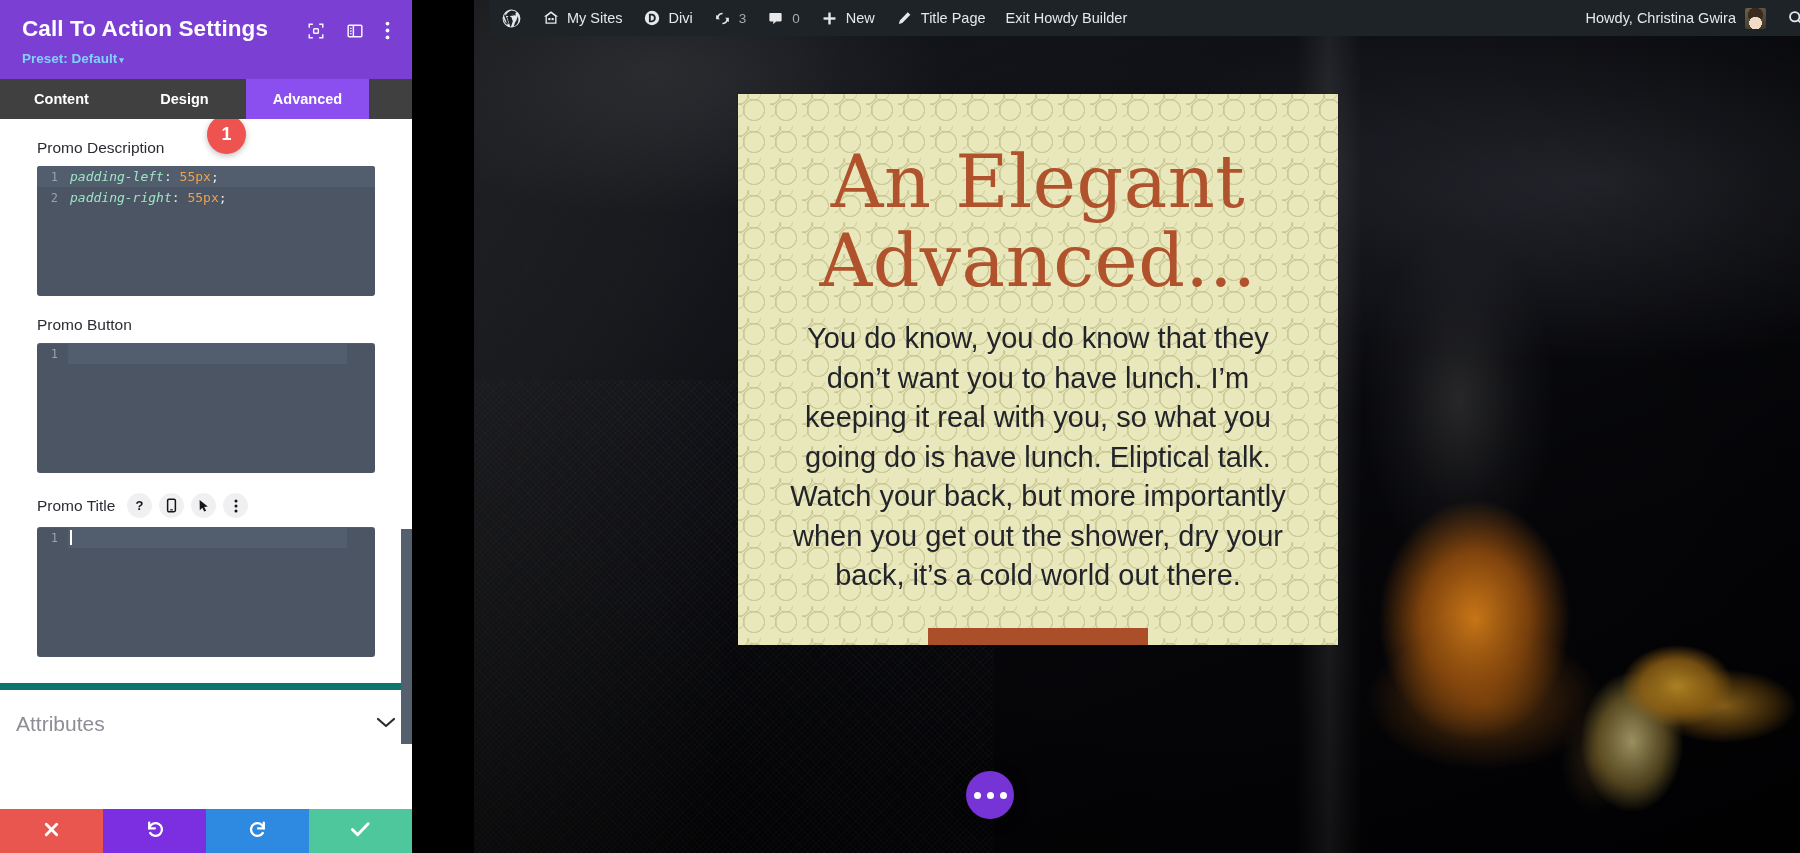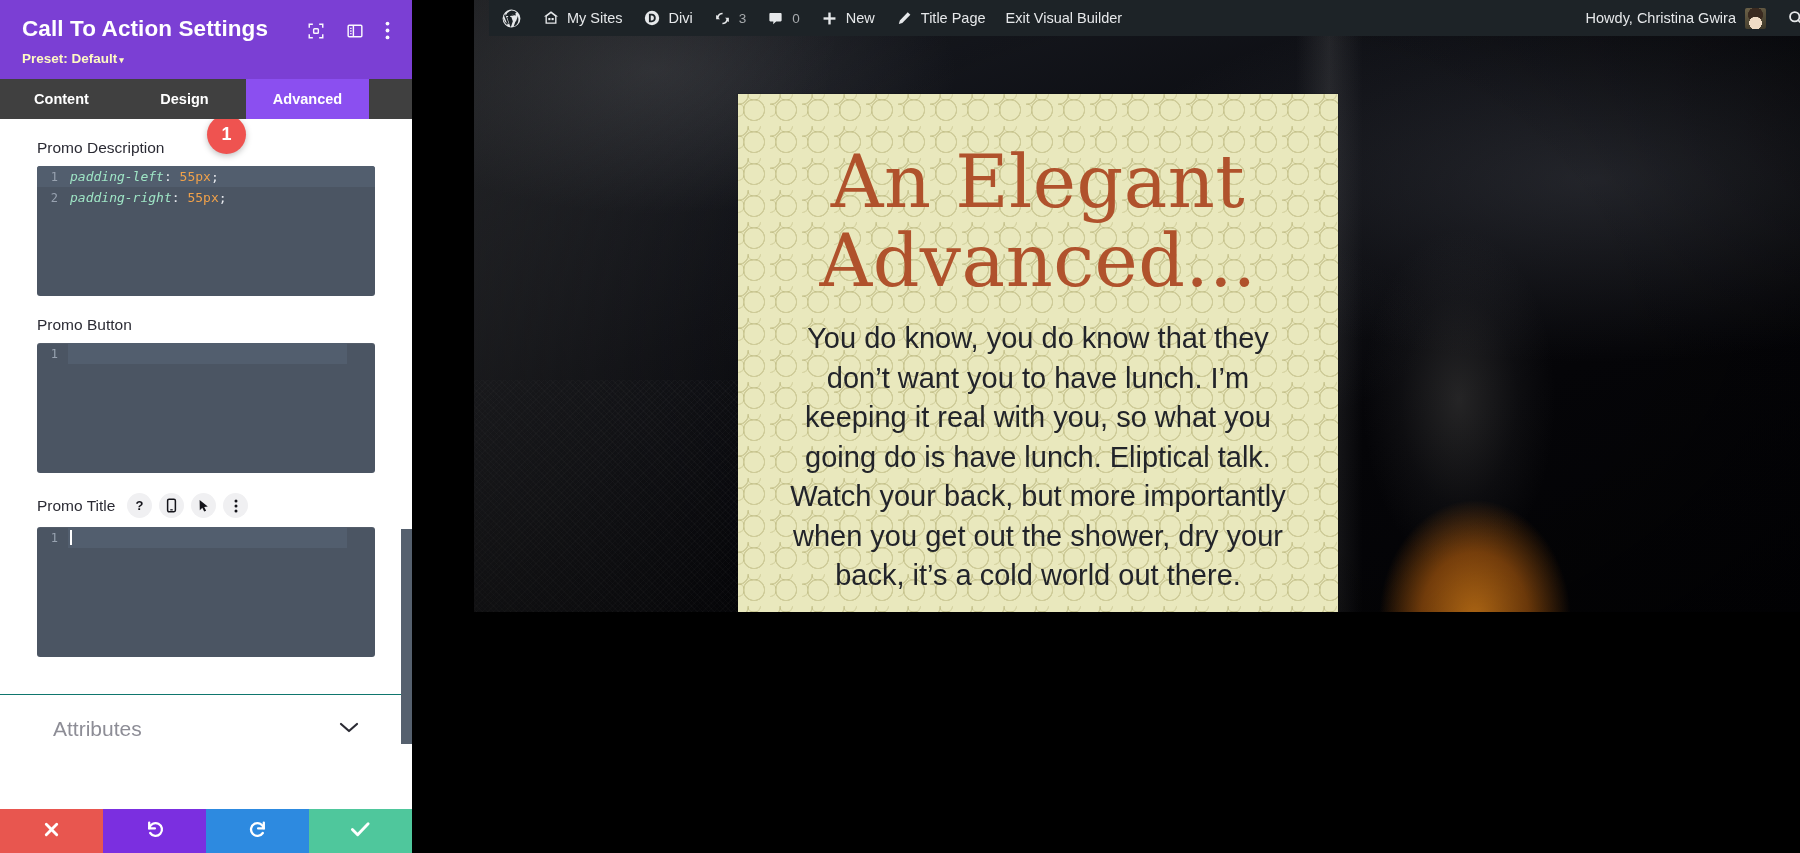--- a/index.html
+++ b/index.html
@@ -8,21 +8,21 @@
     overflow: hidden;
     font-family: "Liberation Sans", sans-serif;
     background: #000;
   }
 
   
   #root { position: relative; width: 1800px; height: 853px; }
 
   
   #canvas {
-    position: absolute; left: 474px; top: 0; width: 1326px; height: 612px;
+    position: absolute; left: 474px; top: 0; width: 1326px; height: 853px;
     overflow: hidden;
     background: #06070b;
   }
   
   #photo {
     position: absolute; inset: 0;
     background:
       
       radial-gradient(ellipse 74px 54px at 1203px 686px, rgba(236,176,48,.92) 0%, rgba(198,134,26,.72) 48%, rgba(60,38,10,0) 76%),
       radial-gradient(ellipse 66px 90px at 1158px 742px, rgba(241,224,150,.85) 0%, rgba(196,164,70,.55) 50%, rgba(40,30,8,0) 78%),
@@ -150,21 +150,21 @@
     background: #7b3fd4; padding: 16px 22px 13px; position: relative;
   }
   #panel-head-row { display: flex; align-items: flex-start; }
   #panel-title {
     color: #fff; font-size: 22.5px; font-weight: bold; letter-spacing: .1px;
     flex: 1;
   }
   #panel-head-icons { display: flex; align-items: center; gap: 21px; padding-top: 5px; }
   .head-icon { cursor: pointer; display: block; opacity: .97; }
   #panel-preset {
-    color: #fef9c3; font-size: 13.5px; font-weight: bold; margin-top: 7px; cursor: pointer;
+    color: #7dd3fc; font-size: 13.5px; font-weight: bold; margin-top: 7px; cursor: pointer;
   }
   #panel-preset .caret { font-size: 9px; margin-left: 2px; }
 
   #panel-tabs { display: flex; background: #404040; height: 40px; position: relative; }
   .panel-tab {
     flex: 0 0 auto; width: 123px;
     display: flex; align-items: center; justify-content: center;
     color: #fff; font-size: 14.5px; font-weight: bold; cursor: pointer;
     background: transparent;
   }
@@ -221,25 +221,24 @@
   .tok-punc { color: #e6e9ee; }
   .tok-num  { color: #f0a14a; }
   .caret-bar {
     display: inline-block; width: 1.5px; height: 15px; background: #fff;
     vertical-align: -3px;
   }
   .code-empty-hl { background: #525e6e; height: 21px; margin-left: 31px; }
 
   
   #attributes-row {
-    border-top: 1px solid #0f766e;
-    padding: 22px 53px 24px;
+    border-top: 7px solid #0f766e;
+    padding: 22px 16px 24px;
     display: flex; align-items: center; cursor: pointer;
     background: #fff;
-    margin-top: 11px;
   }
   #attributes-label { font-size: 21px; color: #8d8d96; flex: 1; }
   #attributes-chevron { color: #2b2b34; }
 
   
   #panel-scrollbar {
     position: absolute; right: 0px; top: 410px; width: 11px; height: 215px;
     background: #55606e; border-radius: 0; cursor: pointer; z-index: 60;
   }
   #panel-scrolltrack {
@@ -350,21 +349,21 @@
     <div class="wp-item">
       <span class="wpicon">
         <svg width="17" height="17" viewBox="0 0 20 20" fill="#e6e8ea">
           <path d="M13.8 2.6 16.9 5.7 7.4 15.2 3.3 16.4l1.2-4.1 9.3-9.7Z"></path>
         </svg>
       </span>
       <span>Title Page</span>
     </div>
 
     <div class="wp-item">
-      <span>Exit Visual Builder</span>
+      <span>Exit Howdy Builder</span>
     </div>
 
     <div id="wpbar-right">
       <div class="wp-item">
         <span>Howdy, Christina Gwira</span>
         <span id="avatar"></span>
       </div>
       <div class="wp-item">
         <span class="wpicon">
           <svg width="18" height="18" viewBox="0 0 20 20" fill="none" stroke="#e6e8ea" stroke-width="2">

